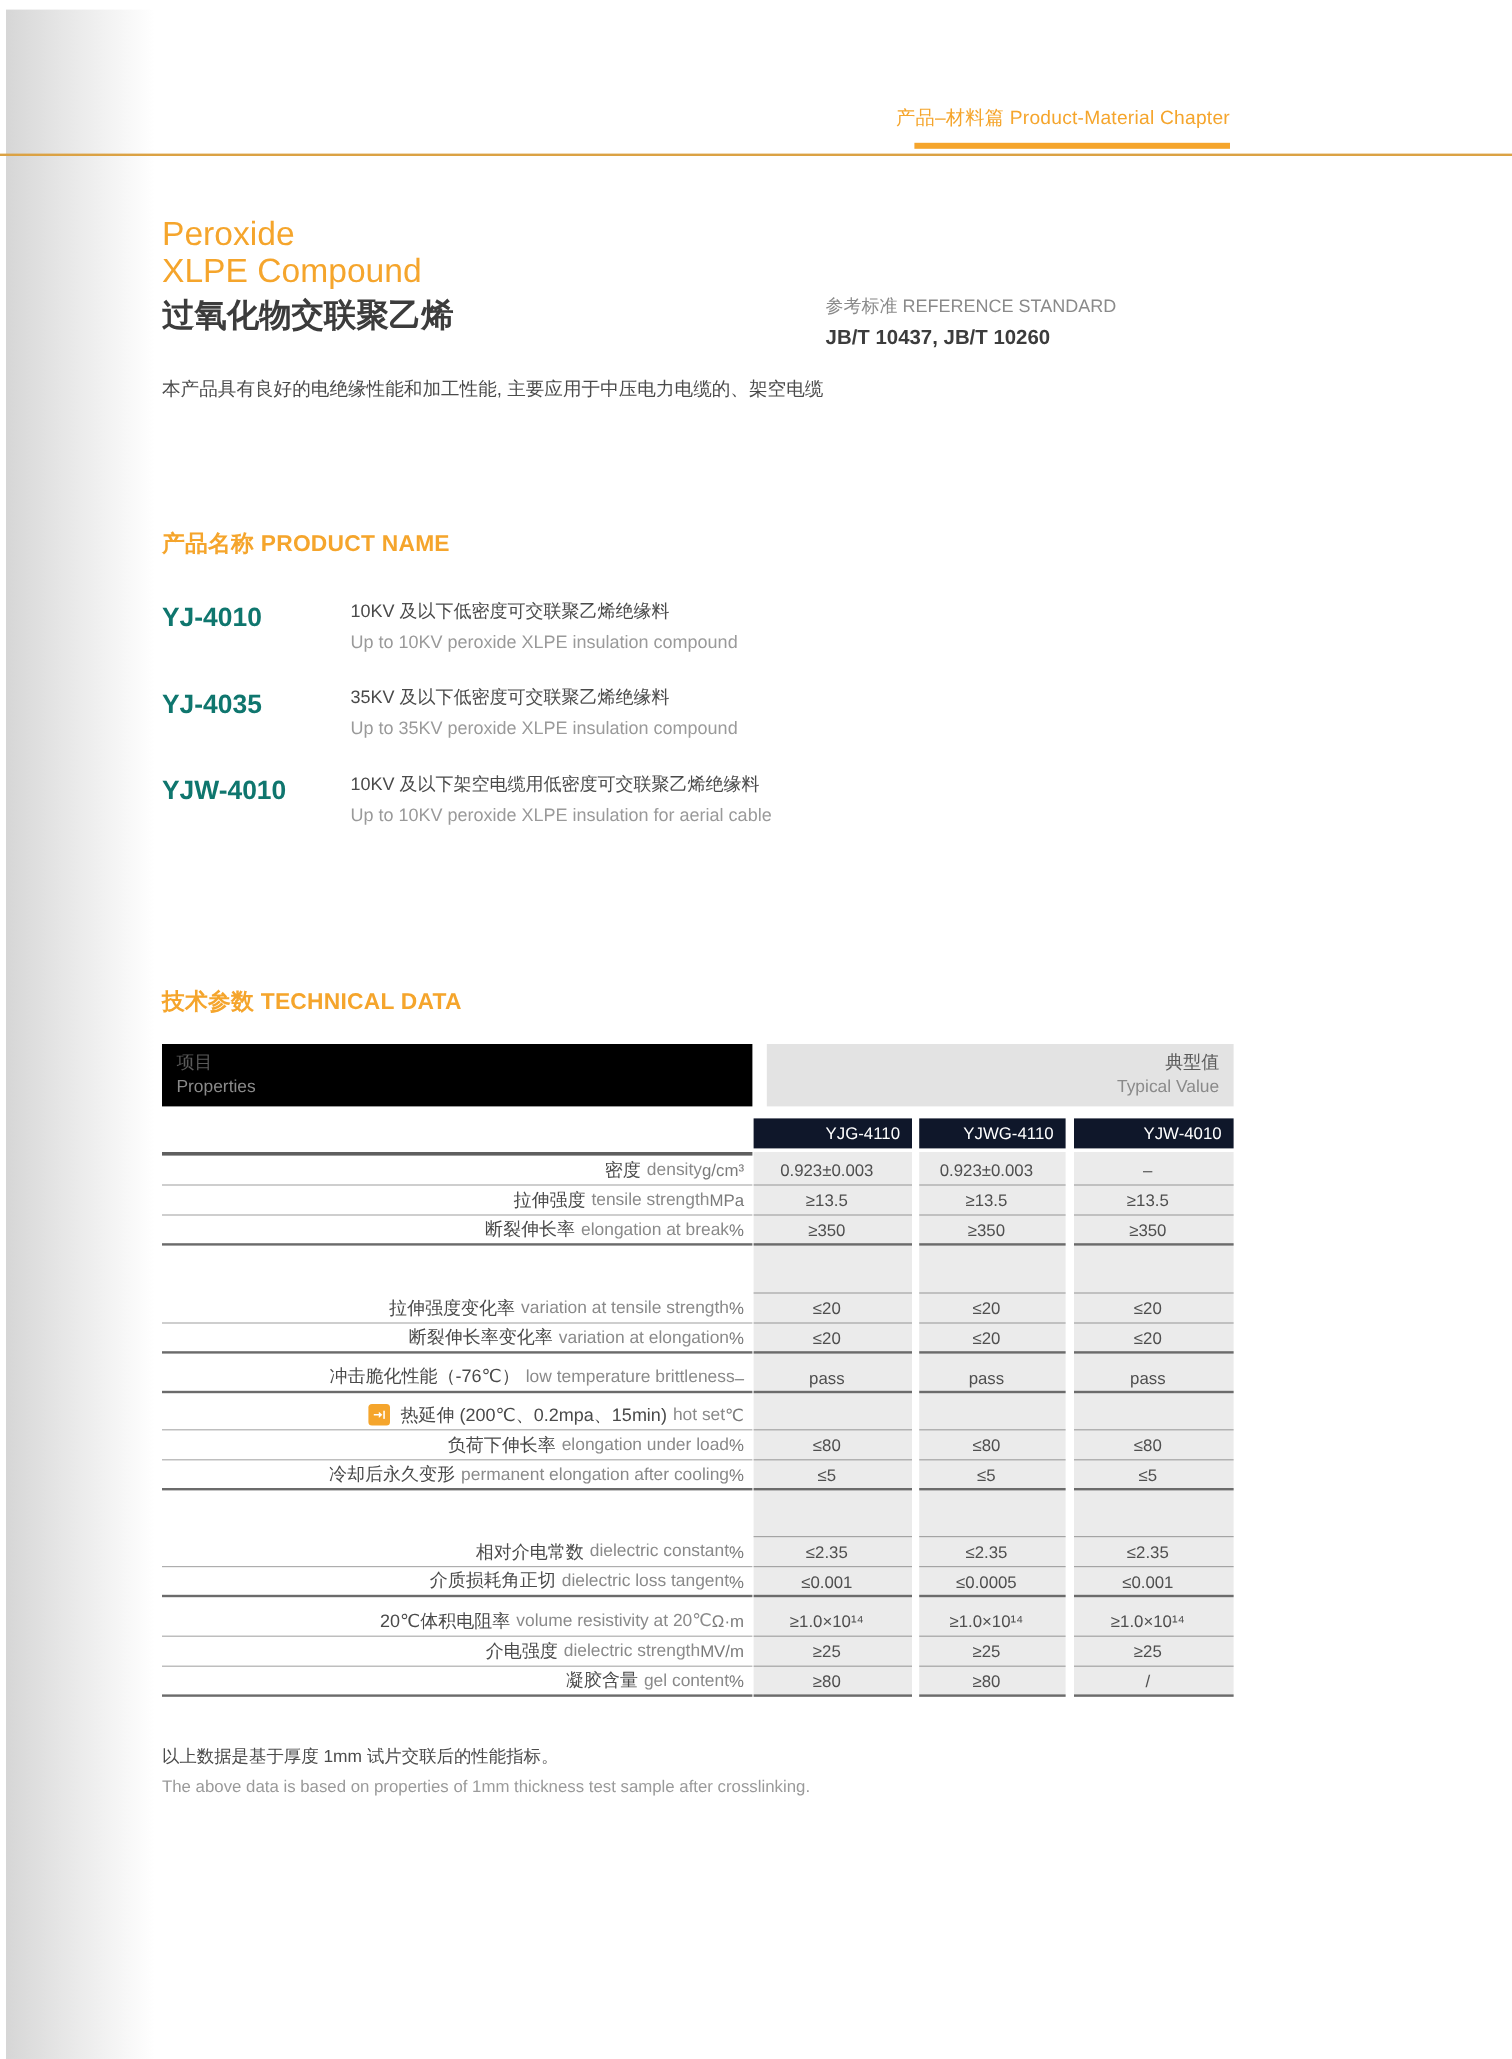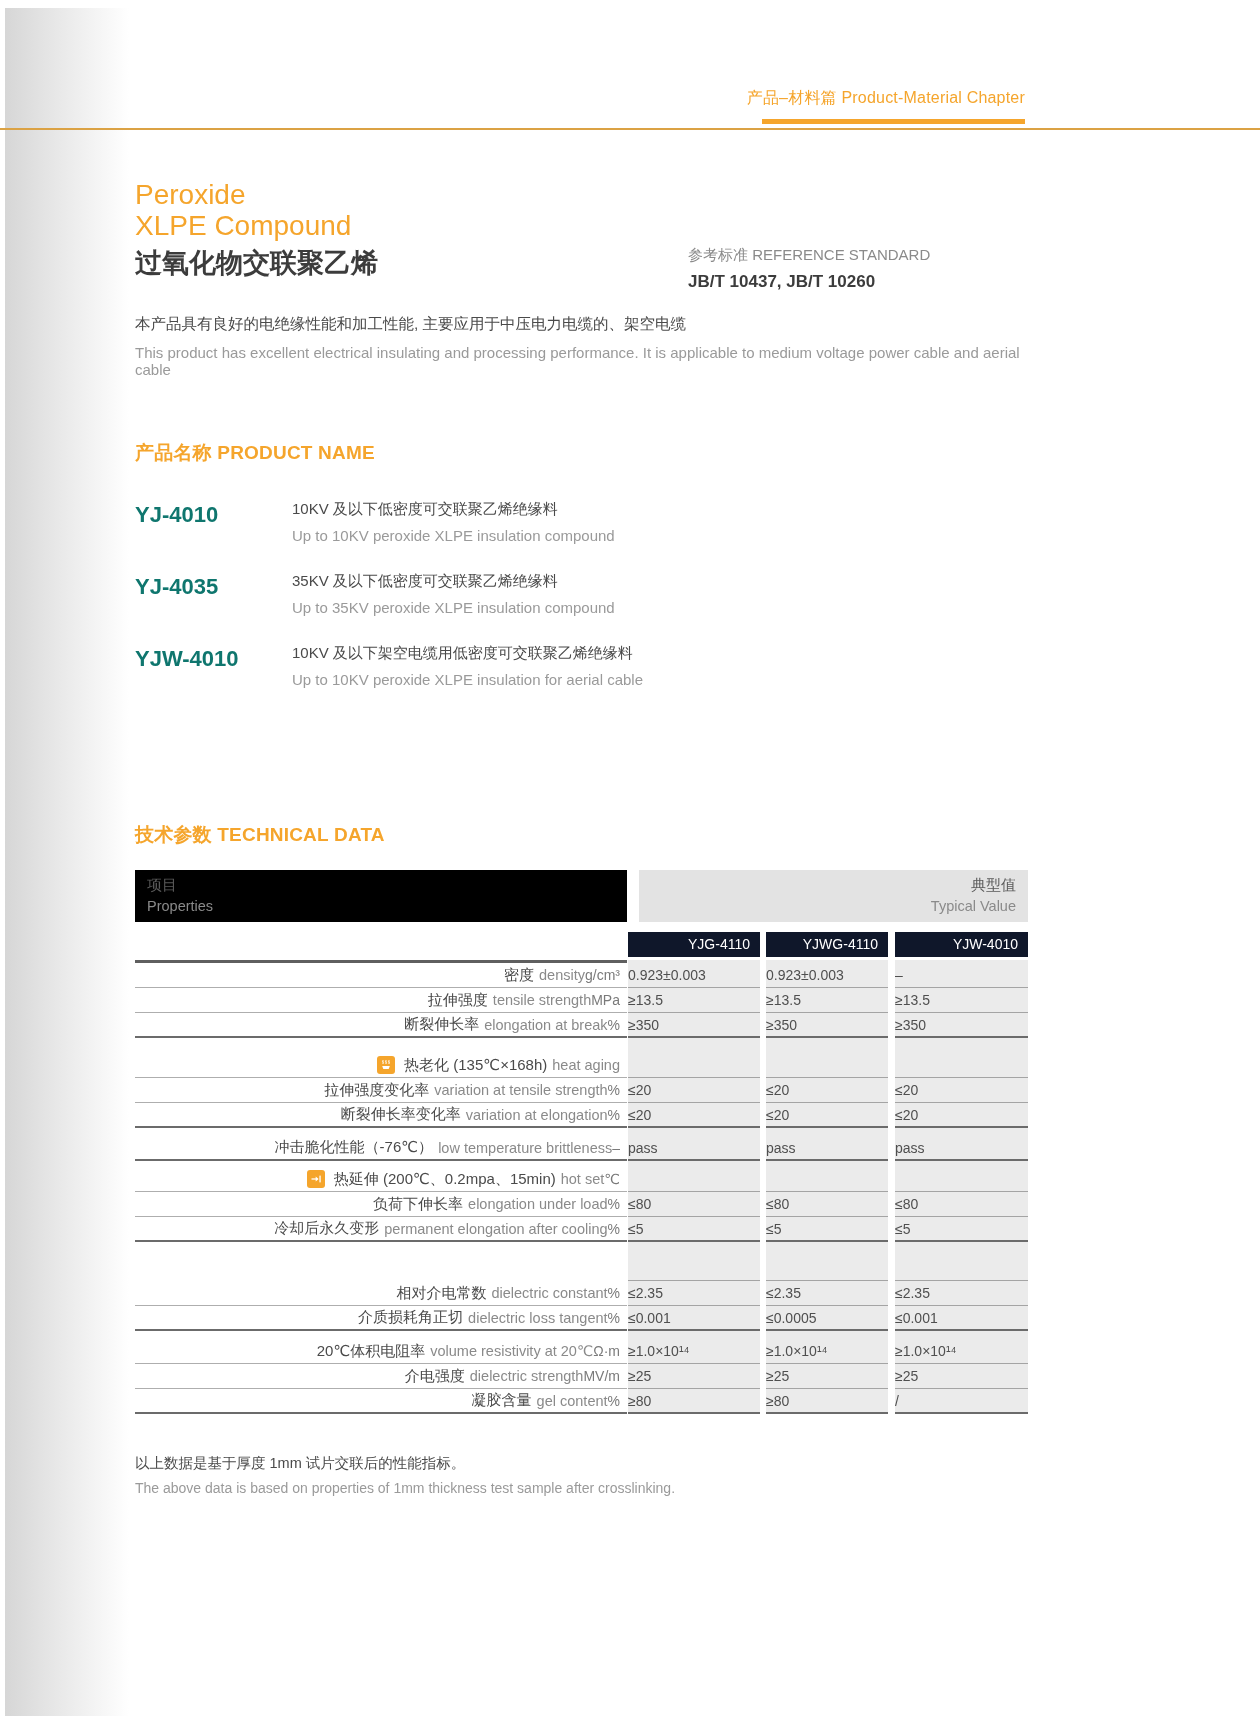--- a/index.html
+++ b/index.html
@@ -50,21 +50,21 @@
   .top-rule{position:relative;width:492px;height:3px;background:#5f5f5f;}
   .trow{position:relative;height:25px;}
   .prop{position:absolute;left:0;top:0;width:492px;height:100%;box-sizing:border-box;
     display:flex;align-items:center;justify-content:flex-end;
     border-bottom:1px solid #aeaeae;padding-right:7px;}
   .indent .prop{padding-left:30px;}
   .plabel{font-size:15px;color:#4a4a4a;white-space:nowrap;display:flex;align-items:center;}
   .plabel .en{color:#8a8a8a;font-size:14.5px;margin-left:5px;}
   .unit{font-size:14px;color:#7a7a7a;flex:none;}
   .cell{position:absolute;top:0;height:100%;box-sizing:border-box;line-height:25px;
-    text-align:left;padding-right:10px;font-size:14px;color:#4f4f4f;border-bottom:1px solid #a4a4a4;}
+    text-align:center;padding-right:10px;font-size:14px;color:#4f4f4f;border-bottom:1px solid #a4a4a4;}
   .c1{left:493px;width:132px;} .c2{left:631px;width:122px;} .c3{left:760px;width:133px;}
   .section-end .prop,.section-end .cell{border-bottom:2px solid #6b6b6b;}
   .gap15{height:15px;} .gap8{height:8px;} .gap6{height:6px;} .gap14{height:14px;}
   .sicon{width:18px;height:18px;background:#f5a52c;border-radius:3px;display:inline-flex;
     align-items:center;justify-content:center;margin-right:9px;flex:none;}
   .footnote{margin-top:40px;}
   .fn-zh{font-size:14.5px;color:#4a4a4a;}
   .fn-en{font-size:14px;color:#9a9a9a;margin-top:7px;}
 </style>
 </head>
@@ -84,21 +84,20 @@
   <div class="title-zh">过氧化物交联聚乙烯</div>
 </div>
 
 <div class="ref-block">
   <div class="ref-label">参考标准 REFERENCE STANDARD</div>
   <div class="ref-value">JB/T 10437, JB/T 10260</div>
 </div>
 
 <div class="intro">
   <div class="intro-zh">本产品具有良好的电绝缘性能和加工性能, 主要应用于中压电力电缆的、架空电缆</div>
-  <div class="intro-en">This product has excellent electrical insulating and processing performance. It is applicable to medium voltage power cable and aerial cable</div>
 </div>
 
 <div class="product-section">
   <div class="sec-heading">产品名称 PRODUCT NAME</div>
   <div class="product-list">
     <div class="product-entry">
       <div class="product-name">YJ-4010</div>
       <div>
         <div class="product-zh">10KV 及以下低密度可交联聚乙烯绝缘料</div>
         <div class="product-en">Up to 10KV peroxide XLPE insulation compound</div>
@@ -182,33 +181,20 @@
         <span class="unit">%</span>
       </div>
       <div class="cell c1">≥350</div>
       <div class="cell c2">≥350</div>
       <div class="cell c3">≥350</div>
     </div>
 
     <div class="gap15"></div>
 
     <div class="trow">
-      <div class="prop">
-        <span class="plabel">
-          <span class="sicon">
-            <svg width="12" height="12" viewBox="0 0 12 12">
-                <path d="M3 1.5c-1 1.2 1 1.8 0 3M6 1.5c-1 1.2 1 1.8 0 3M9 1.5c-1 1.2 1 1.8 0 3" stroke="#fff" stroke-width="1.1" fill="none" stroke-linecap="round"></path>
-                <path d="M2.2 7h7.6l-1.1 3H3.3z" fill="#fff"></path>
-              </svg>
-          </span>
-          <span>热老化 (135℃×168h)</span>
-            <span class="en">heat aging</span>
-        </span>
-        <span class="unit"></span>
-      </div>
       <div class="cell c1"></div>
       <div class="cell c2"></div>
       <div class="cell c3"></div>
     </div>
 
     <div class="trow indent">
       <div class="prop">
         <span class="plabel">
             <span>拉伸强度变化率</span>
             <span class="en">variation at tensile strength</span>

